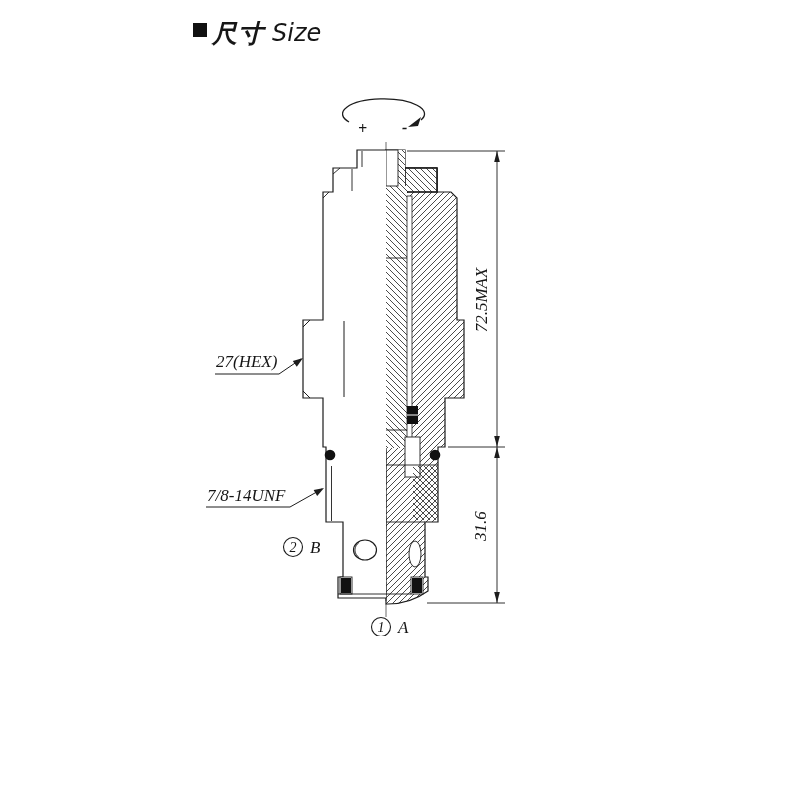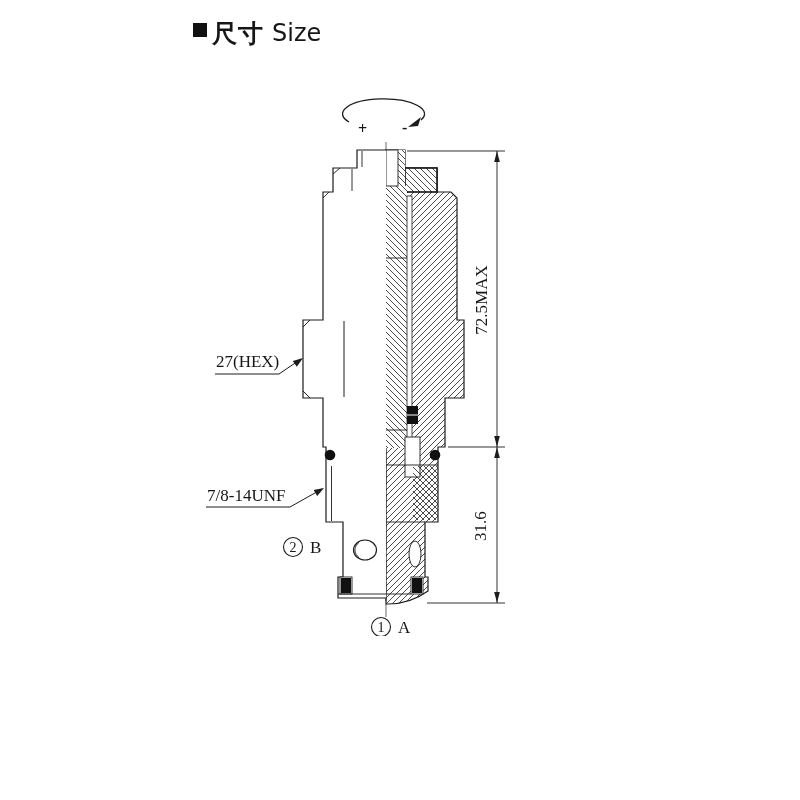--- a/index.html
+++ b/index.html
@@ -1,17 +1,17 @@
 <!DOCTYPE html>
 <html><head>
 <meta charset="utf-8">
 <style>
   html,body{margin:0;padding:0;background:#ffffff;}
   .canvas{position:relative;width:800px;height:636px;background:#ffffff;overflow:hidden;
-          font-family:"Liberation Sans",sans-serif;}
+          font-family:"Liberation Sans",sans-serif;font-style:italic;}
   svg{position:absolute;left:0;top:0;}
   text{fill:#161616;}
   .t-cjk{font-family:"DejaVu Sans","Liberation Sans",sans-serif;font-size:25px;font-weight:600;letter-spacing:1px;}
   .t-en{font-family:"DejaVu Sans","Liberation Sans",sans-serif;font-size:24px;font-weight:500;}
   .cad{font-family:"Liberation Serif","DejaVu Serif",serif;font-size:17px;}
   .cad-s{font-family:"Liberation Serif","DejaVu Serif",serif;font-size:14px;}
   .sign{font-family:"Liberation Serif","DejaVu Serif",serif;font-size:16px;font-weight:bold;}
 </style>
 </head>
 <body>

